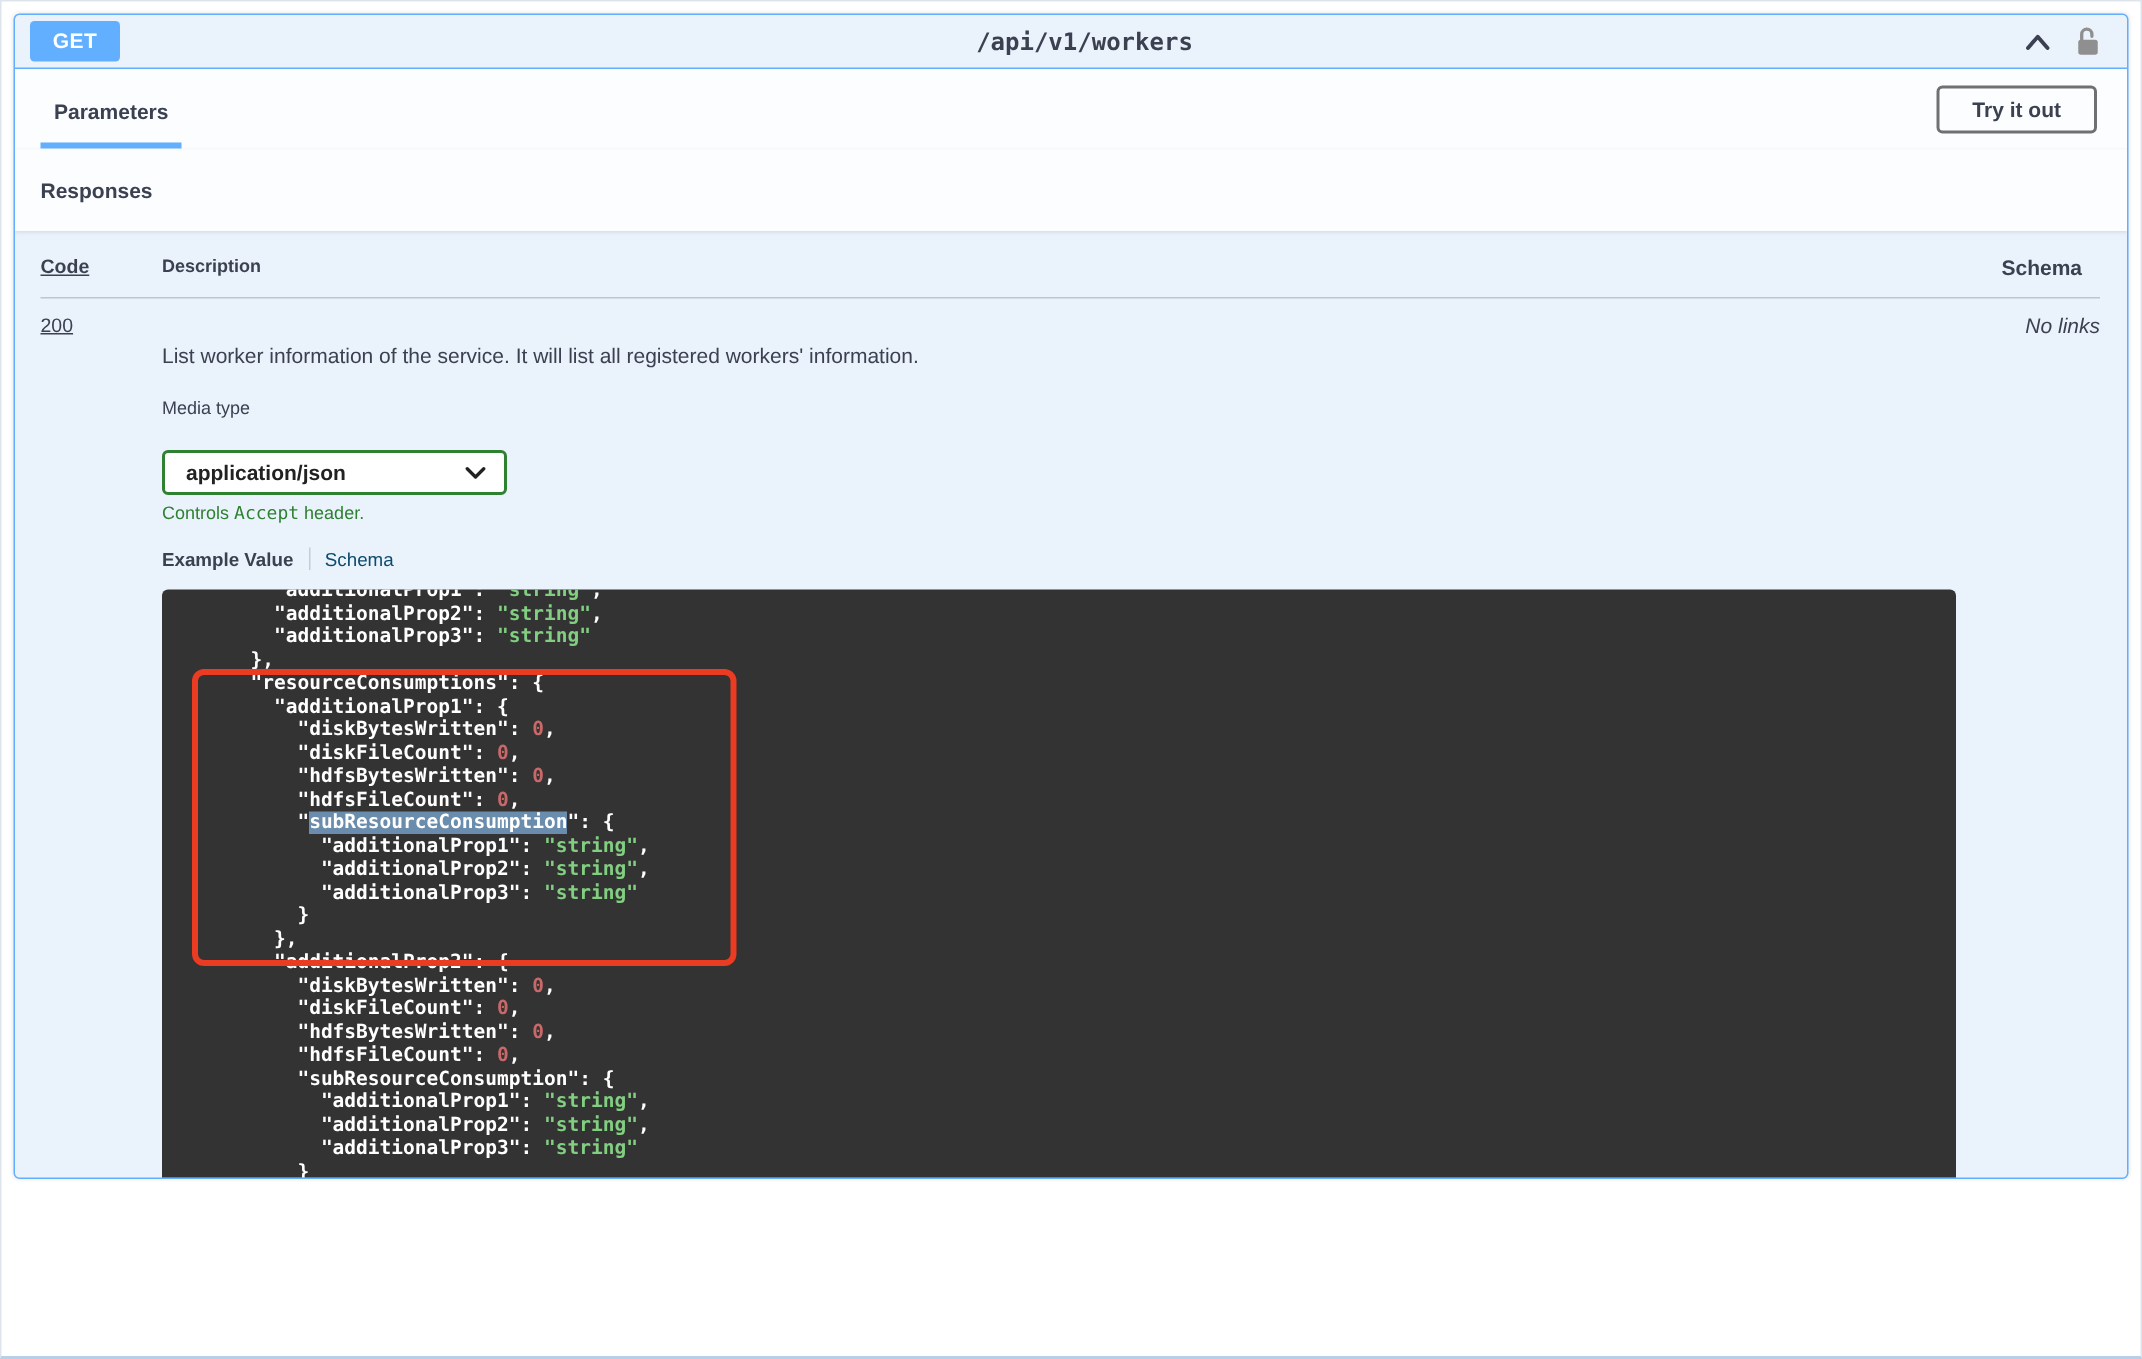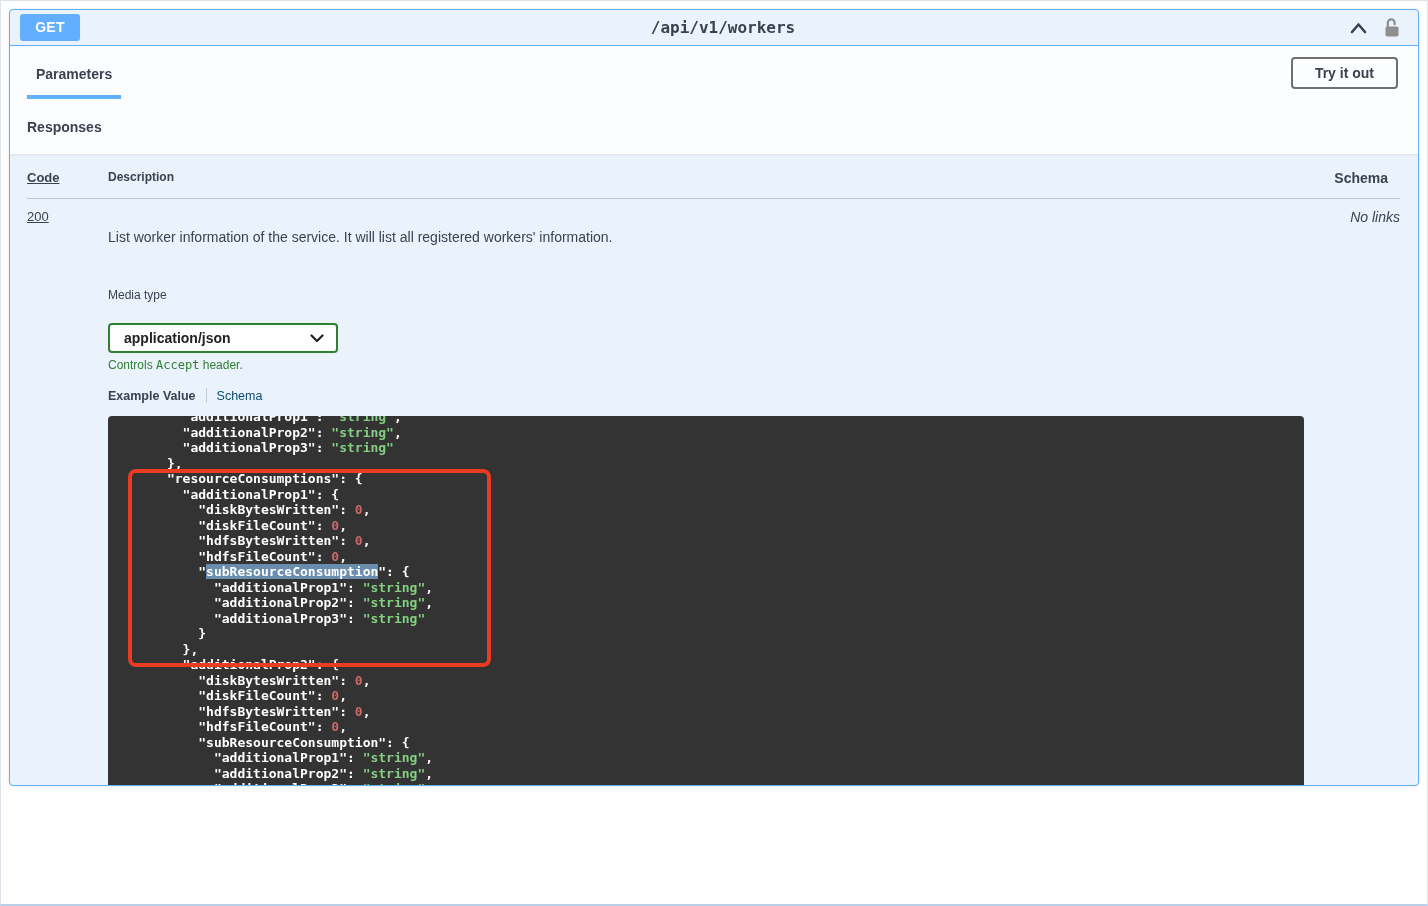--- a/index.html
+++ b/index.html
@@ -42,21 +42,21 @@
   .col-code{width:81px;flex:0 0 81px;font-size:13px;text-decoration:underline;}
   .col-code.hdr{font-weight:700;}
   .col-desc{flex:1 1 auto;min-width:0;}
   .col-desc.hdr{font-weight:700;font-size:12px;}
   .col-links{flex:0 0 96px;text-align:right;font-size:14px;}
   .col-links.hdr{font-weight:700;padding-right:12px;}
   .no-links{font-style:italic;}
   .resp-desc-text{margin-top:20px;font-size:14px;color:var(--text);}
 
   
-  .media-type-label{display:block;margin-top:43px;font-size:12px;color:var(--text);}
+  .media-type-label{display:block;margin-top:20px;font-size:12px;color:var(--text);}
   .media-select{margin-top:21px;width:230px;height:30px;background:#fff;border:2px solid var(--green);border-radius:4px;display:flex;align-items:center;justify-content:space-between;padding:0 12px 0 14px;cursor:pointer;}
   .media-select span{font-weight:700;font-size:14px;color:#222;}
   .accept-hint{margin-top:5px;font-size:12px;color:var(--green);}
   .accept-hint code{font-family:"DejaVu Sans Mono",monospace;font-size:12px;color:var(--green);}
 
   
   .model-tabs{margin-top:16px;display:flex;align-items:center;font-size:12.5px;}
   .tab-example{font-weight:700;color:var(--text);cursor:pointer;}
   .tab-sep{width:1px;height:15px;background:#c6ccd3;margin:0 10px;}
   .tab-schema{color:#0c4a6e;cursor:pointer;}

